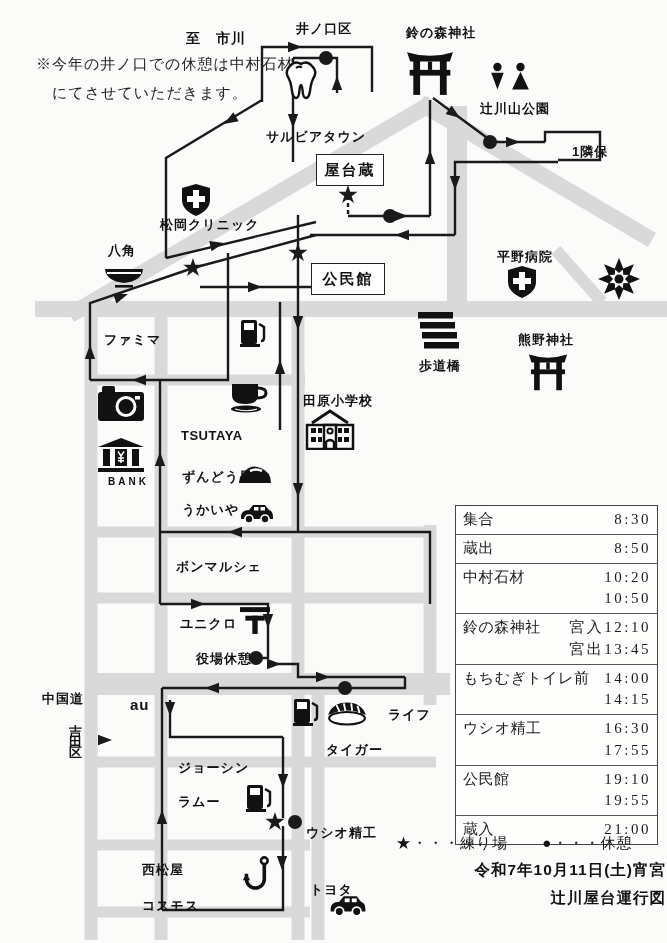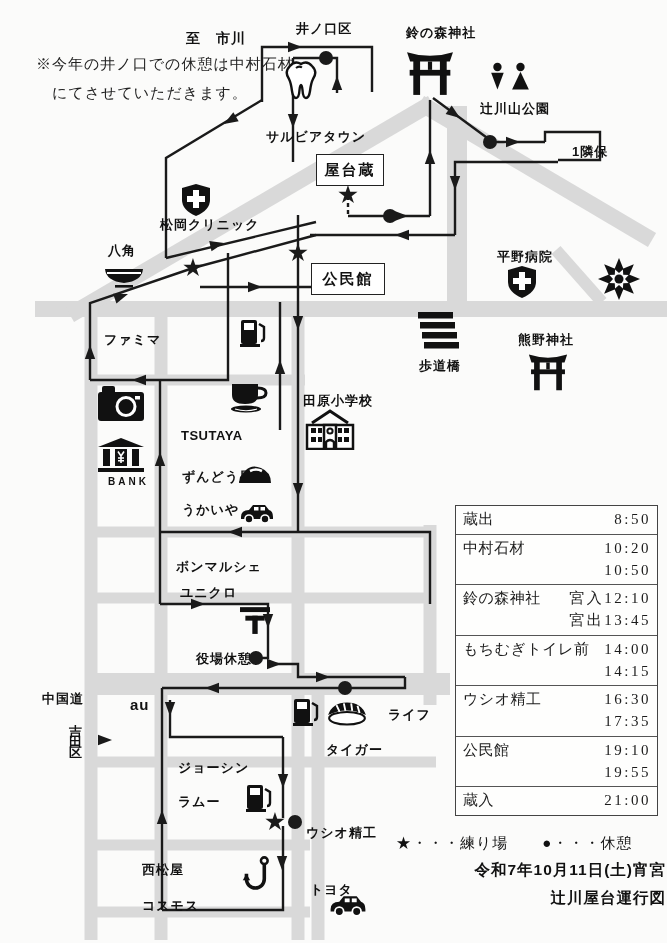--- a/index.html
+++ b/index.html
@@ -125,21 +125,21 @@
   <div class="abs lbl" style="left:108px;top:242px;">八角</div>
   <div class="abs lbl" style="left:497px;top:248px;">平野病院</div>
   <div class="abs lbl" style="left:104px;top:331px;">ファミマ</div>
   <div class="abs lbl" style="left:419px;top:357px;">歩道橋</div>
   <div class="abs lbl" style="left:518px;top:331px;">熊野神社</div>
   <div class="abs lbl" style="left:181px;top:428px;letter-spacing:.5px;">TSUTAYA</div>
   <div class="abs lbl" style="left:303px;top:392px;">田原小学校</div>
   <div class="abs lbl" style="left:182px;top:468px;">ずんどう屋</div>
   <div class="abs lbl" style="left:182px;top:501px;">うかいや</div>
   <div class="abs lbl" style="left:176px;top:558px;">ボンマルシェ</div>
-  <div class="abs lbl" style="left:180px;top:584px;">ユニクロ</div>
+  <div class="abs lbl" style="left:180px;top:615px;">ユニクロ</div>
   <div class="abs lbl" style="left:196px;top:650px;">役場休憩</div>
   <div class="abs lbl" style="left:42px;top:690px;">中国道</div>
   <div class="abs lbl vert" style="left:66px;top:714px;">吉田区</div>
   <div class="abs lbl" style="left:130px;top:696px;font-size:15px;">au</div>
   <div class="abs lbl" style="left:178px;top:759px;">ジョーシン</div>
   <div class="abs lbl" style="left:178px;top:793px;">ラムー</div>
   <div class="abs lbl" style="left:306px;top:741px;padding-left:20px;">タイガー</div>
   <div class="abs lbl" style="left:388px;top:706px;">ライフ</div>
   <div class="abs lbl" style="left:306px;top:824px;">ウシオ精工</div>
   <div class="abs lbl" style="left:142px;top:861px;">西松屋</div>
@@ -340,20 +340,26 @@
       <span class="abs dot" style="left: 326px; top: 58px;"></span>
       <span class="abs dot" style="left: 490px; top: 142px;"></span>
       <span class="abs dot" style="left: 390px; top: 216px;"></span>
       <span class="abs dot" style="left: 256px; top: 658px;"></span>
       <span class="abs dot" style="left: 345px; top: 688px;"></span>
       <span class="abs dot" style="left: 295px; top: 822px;"></span>
     </div>
 
   <div id="schedule" class="abs">
       <div class="srow">
+        <div class="sname">集合</div>
+        <div class="stimes">
+          <div>8:30</div>
+        </div>
+      </div>
+      <div class="srow">
         <div class="sname">蔵出</div>
         <div class="stimes">
           <div>8:50</div>
         </div>
       </div>
       <div class="srow">
         <div class="sname">中村石材</div>
         <div class="stimes">
           <div>10:20</div>
           <div>10:50</div>
@@ -370,21 +376,21 @@
         <div class="sname">もちむぎトイレ前</div>
         <div class="stimes">
           <div>14:00</div>
           <div>14:15</div>
         </div>
       </div>
       <div class="srow">
         <div class="sname">ウシオ精工</div>
         <div class="stimes">
           <div>16:30</div>
-          <div>17:35</div>
+          <div>17:55</div>
         </div>
       </div>
       <div class="srow">
         <div class="sname">公民館</div>
         <div class="stimes">
           <div>19:10</div>
           <div>19:55</div>
         </div>
       </div>
       <div class="srow">

